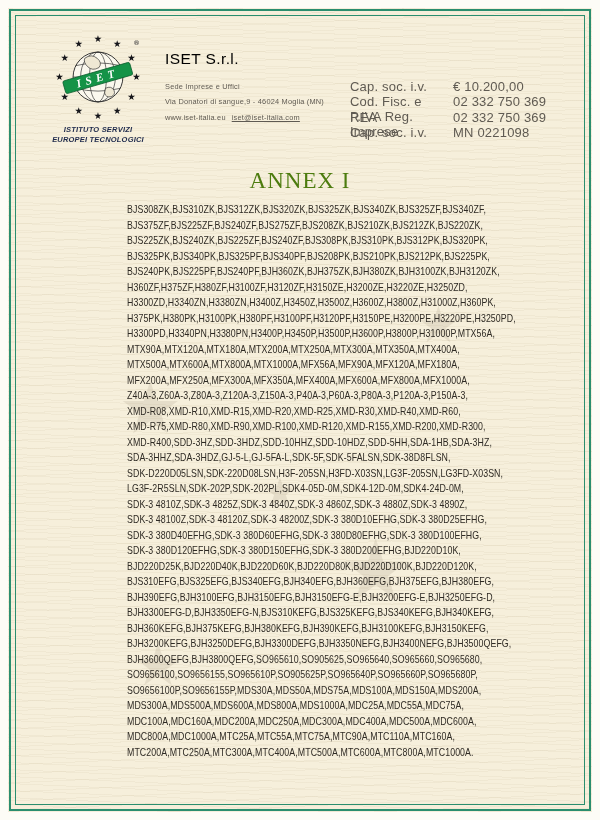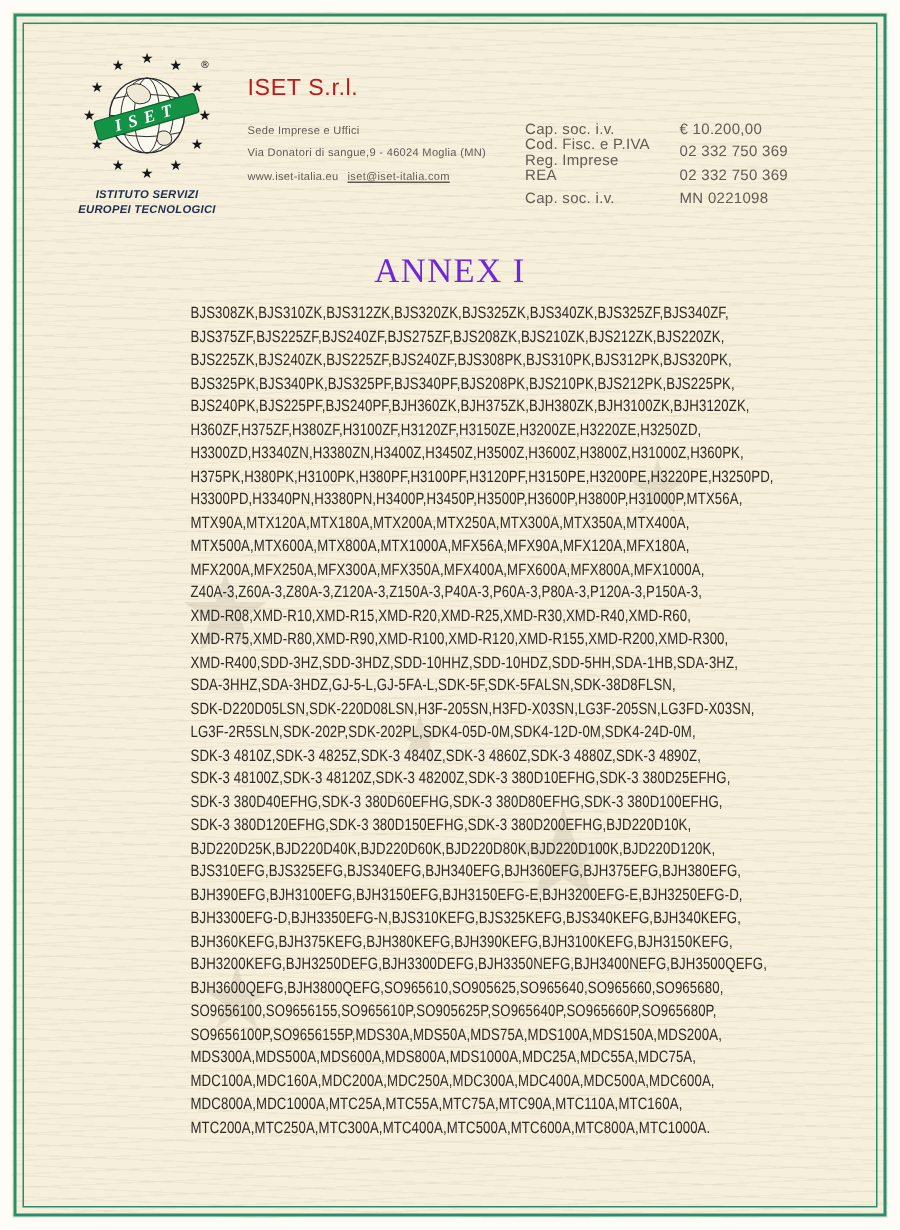--- a/index.html
+++ b/index.html
@@ -14,33 +14,33 @@
   .frame.inner{inset:15px;border:1.5px solid var(--border_green,#2a8e6e);}
   .wm-star{position:absolute;color:rgba(125,115,92,.14);pointer-events:none;
         font-family:"DejaVu Sans",sans-serif;line-height:1;}
 
   
   .logo-block{position:absolute;left:28px;top:30px;width:140px;text-align:center;}
   .logo-block svg{display:block;margin:0 auto;}
   .logo-caption{margin-top:1px;font-size:7.5px;font-weight:bold;letter-spacing:.2px;
         color:var(--navy,#1e2a4c);line-height:10px;font-style:italic;}
   .company-block{position:absolute;left:165px;top:50px;width:180px;color:var(--text_gray,#5f5a52);}
-  .company-name{font-size:15.5px;color:#b91c1c;letter-spacing:.4px;margin-bottom:14px;}
+  .company-name{font-size:15.5px;color:#000000;letter-spacing:.4px;margin-bottom:14px;}
   .address div{font-size:7.4px;height:15.3px;letter-spacing:.2px;}
   .webline{font-size:7.4px;letter-spacing:.2px;}
   .webline .email{text-decoration:underline;color:inherit;margin-left:6px;cursor:pointer;}
   .registry{position:absolute;left:350px;top:79px;width:220px;color:var(--text_gray,#5f5a52);}
-  .reg-row{display:flex;height:15.3px;font-size:10px;letter-spacing:.2px;align-items:center;}
+  .reg-row{display:flex;height:15.3px;font-size:13px;letter-spacing:.2px;}
   .reg-label{width:103px;}
   .reg-value{flex:1;}
 
   
   .doc-title{position:absolute;left:0;top:168px;width:100%;margin:0;text-align:center;
         font-family:"Liberation Serif",serif;font-weight:normal;font-size:23px;
-        letter-spacing:1px;color:#6d28d9;}
+        letter-spacing:1px;color:#4d7c0f;}
   .codes{position:absolute;left:127px;top:202px;width:460px;
         font-family:Liberation Sans, sans-serif;font-size:11px;color:var(--body_ink,#2e2a24);}
   .codes div{height:15.5px;line-height:15.5px;white-space:nowrap;
         transform:scaleX(.8);transform-origin:0 50%;letter-spacing:.1px;}
 </style>
 </head>
 <body>
 
 <div class="page">
   <div class="paper-texture"></div>

